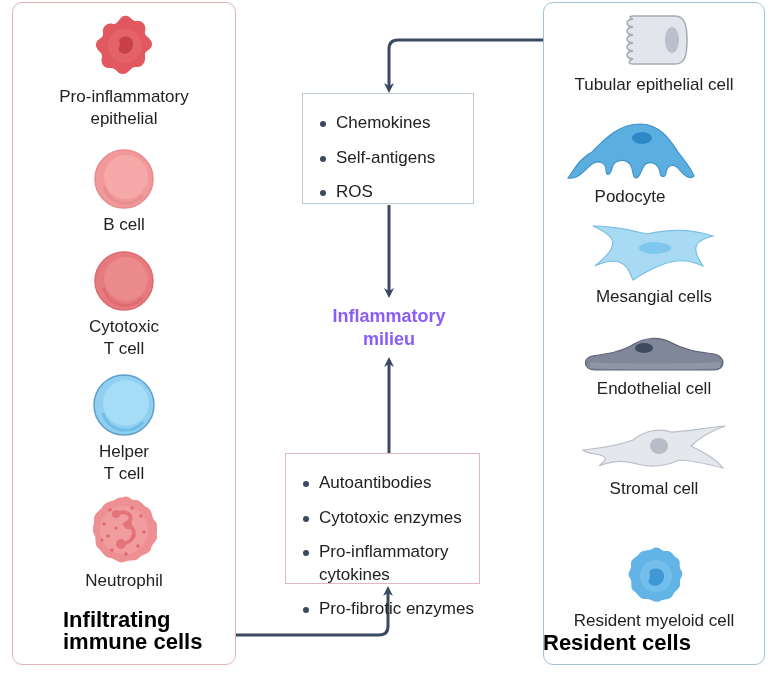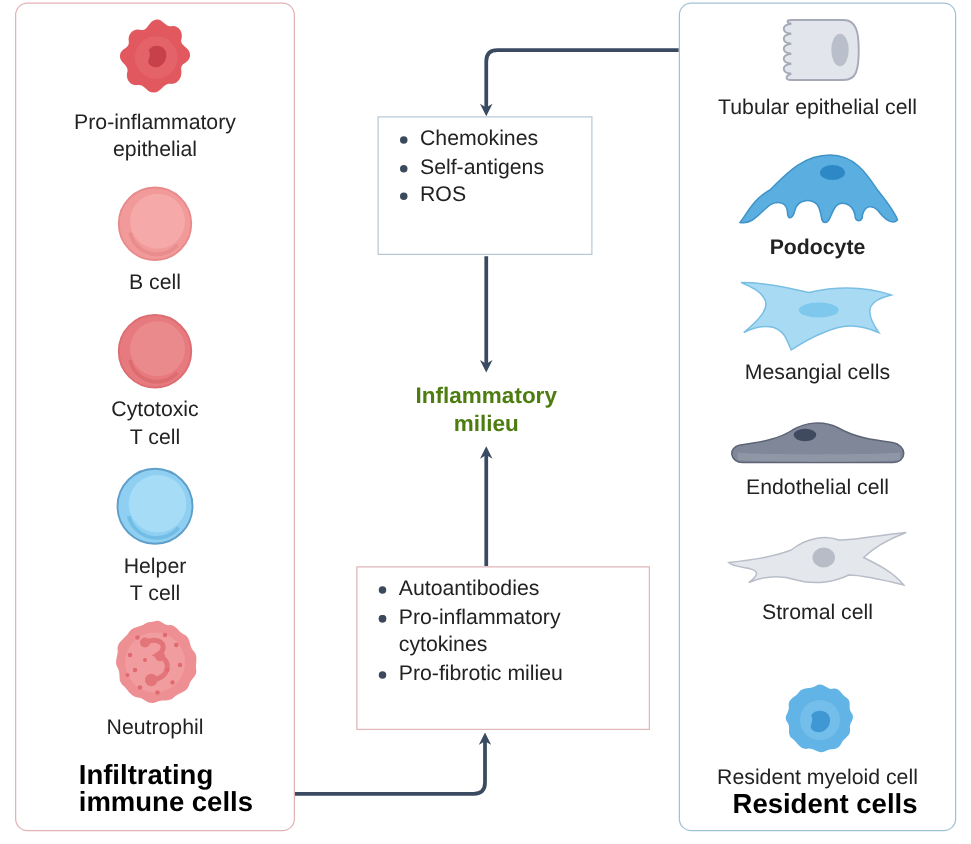--- a/index.html
+++ b/index.html
@@ -6,27 +6,27 @@
   body { width:777px; height:675px; position:relative; overflow:hidden;
          font-family: "Liberation Sans", "DejaVu Sans", sans-serif; color:#222222; }
   .panel { position:absolute; border-radius:10px; background:#ffffff; box-sizing:border-box; }
   #panel-left { left:12px; top:2px; width:224px; height:663px; border:1.5px solid #e3b3b6; }
   #panel-right { left:543px; top:2px; width:222px; height:663px; border:1.5px solid #9fc2d6; }
   .cell { position:absolute; text-align:center; }
   .cell .lbl { font-size:17px; line-height:22px; color:#222; }
   .panel-title { position:absolute; font-weight:bold; font-size:22px; line-height:22px; color:#000000; }
   .box { position:absolute; background:#fff; box-sizing:border-box; padding:6px 0 0 14px; }
   #box-top { left:302px; top:93px; width:172px; height:111px; border:1.5px solid #b9cad6; }
-  #box-bottom { left:285px; top:453px; width:235px; height:131px; border:1.5px solid #e0b8bb; }
+  #box-bottom { left:285px; top:453px; width:195px; height:131px; border:1.5px solid #e0b8bb; }
   .box ul { list-style:none; margin:0; padding:0; }
-  .box li { position:relative; padding-left:19px; font-size:17px; line-height:22.5px; color:#222; }
+  .box li { position:relative; padding-left:19px; font-size:17px; line-height:22.5px; color:#222;margin-top:12px; }
   .box li .dot { position:absolute; left:3px; top:9px; width:6px; height:6px; border-radius:50%; background:#3a4a5c; }
   .box li .sub { display:block; }
   #milieu { position:absolute; left:300px; top:305px; width:178px; text-align:center;
-            font-weight:bold; font-size:18px; line-height:23px; color:#4d7c0f; }
+            font-weight:bold; font-size:18px; line-height:23px; color:#8b5cf6; }
   svg.abs { position:absolute; left:0; top:0; }
 </style>
 </head>
 <body>
 
 <svg class="abs" width="777" height="675">
   <defs>
     <marker id="ah" markerWidth="10" markerHeight="10" refX="5" refY="5" orient="auto" markerUnits="userSpaceOnUse">
       <path d="M0,0 L10,5 L0,10 L3,5 Z" fill="#3a4a60"></path>
     </marker>
@@ -124,41 +124,41 @@
 </div>
 
 <div id="milieu">
   <div>Inflammatory</div>
   <div>milieu</div>
 </div>
 
 <div class="box" id="box-bottom">
   <ul>
     <li><span class="dot"></span><span>Autoantibodies</span></li>
-    <li><span class="dot"></span></li>
+    <li><span class="dot"></span><span>Cytotoxic enzymes</span></li>
     <li>
         <span class="dot"></span>
         <span class="sub">Pro-inflammatory</span>
         <span class="sub">cytokines</span>
       </li>
-    <li><span class="dot"></span><span>Pro-fibrotic milieu</span></li>
+    <li><span class="dot"></span><span>Pro-fibrotic enzymes</span></li>
   </ul>
 </div>
 
 <div class="panel" id="panel-right"></div>
 
 <div class="cell" style="left:548px; top:10px; width:212px;">
   <svg width="74" height="60" viewBox="0 0 74 60">
     <path d="M16,6 L58,6 C68,6 70,16 70,30 C70,46 68,54 58,54 L16,54 C10,54 12,50 16,49 C8,48 8,42 16,41 C8,40 8,34 16,33 C8,32 8,26 16,25 C8,24 8,18 16,17 C8,16 8,10 16,9 C12,8 12,6 16,6 Z" fill="#e2e5ec" stroke="#a5aab6" stroke-width="1.5"></path>
     <ellipse cx="55" cy="30" rx="7" ry="13" fill="#b9bfcb"></ellipse>
   </svg>
   <div class="lbl">Tubular epithelial cell</div>
 </div>
 
-<div class="cell" style="left:548px; top:120px; width:212px;font-weight:bold;">
+<div class="cell" style="left:524px; top:120px; width:212px;">
   <svg width="140" height="62" viewBox="0 0 140 62">
     <path d="M8,58 C14,50 20,38 32,32 C44,20 58,4 80,4 C100,4 110,20 118,32 C126,42 132,50 134,56 C130,60 124,56 118,48 C114,44 108,44 106,52 C106,58 100,58 100,52 C98,42 88,40 84,46 C80,52 80,58 76,58 C72,58 74,50 70,44 C64,38 54,40 52,48 C50,56 46,56 46,50 C46,42 38,40 32,44 C24,50 18,60 8,58 Z" fill="#5aaee0" stroke="#3f93c8" stroke-width="1.2"></path>
     <ellipse cx="82" cy="18" rx="10" ry="6" fill="#2f88c6"></ellipse>
   </svg>
   <div class="lbl">Podocyte</div>
 </div>
 
 <div class="cell" style="left:548px; top:222px; width:212px;">
   <svg width="130" height="60" viewBox="0 0 130 60">
     <path d="M4,4 C24,4 40,8 58,12 C76,8 100,6 124,14 C108,18 100,24 114,44 C96,36 84,38 70,44 C60,48 50,54 44,58 C40,50 40,44 30,40 C22,38 14,40 6,44 C18,34 28,24 22,16 C18,10 12,8 4,4 Z" fill="#a9daf3" stroke="#78bfe3" stroke-width="1.2"></path>
@@ -186,13 +186,13 @@
 
 <div class="cell" style="left:548px; top:544px; width:212px;">
   <svg width="66" height="62" viewBox="0 0 66 62">
     <path d="M33,4 C38,2 41,8 45,7 C51,6 52,12 56,14 C61,17 57,22 60,26 C64,31 58,34 59,39 C60,45 54,46 52,51 C49,57 44,54 39,57 C34,60 30,54 25,55 C19,56 17,50 13,47 C8,44 12,38 9,34 C5,29 11,26 10,21 C9,15 15,14 18,10 C21,5 27,8 33,4 Z" fill="#62b4e6"></path>
     <circle cx="35" cy="32" r="16" fill="#78c1ec" opacity="0.8"></circle>
     <path d="M28,28 C32,22 44,24 43,33 C42,41 34,44 29,40 C25,37 31,34 28,28 Z" fill="#3f97d3"></path>
   </svg>
   <div class="lbl">Resident myeloid cell</div>
 </div>
 
-<div class="panel-title" style="left:543px; top:632px; width:234px; text-align:center;">Resident cells</div>
+<div class="panel-title" style="left:543px; top:632px; width:234px; ">Resident cells</div>
 
 </body></html>

